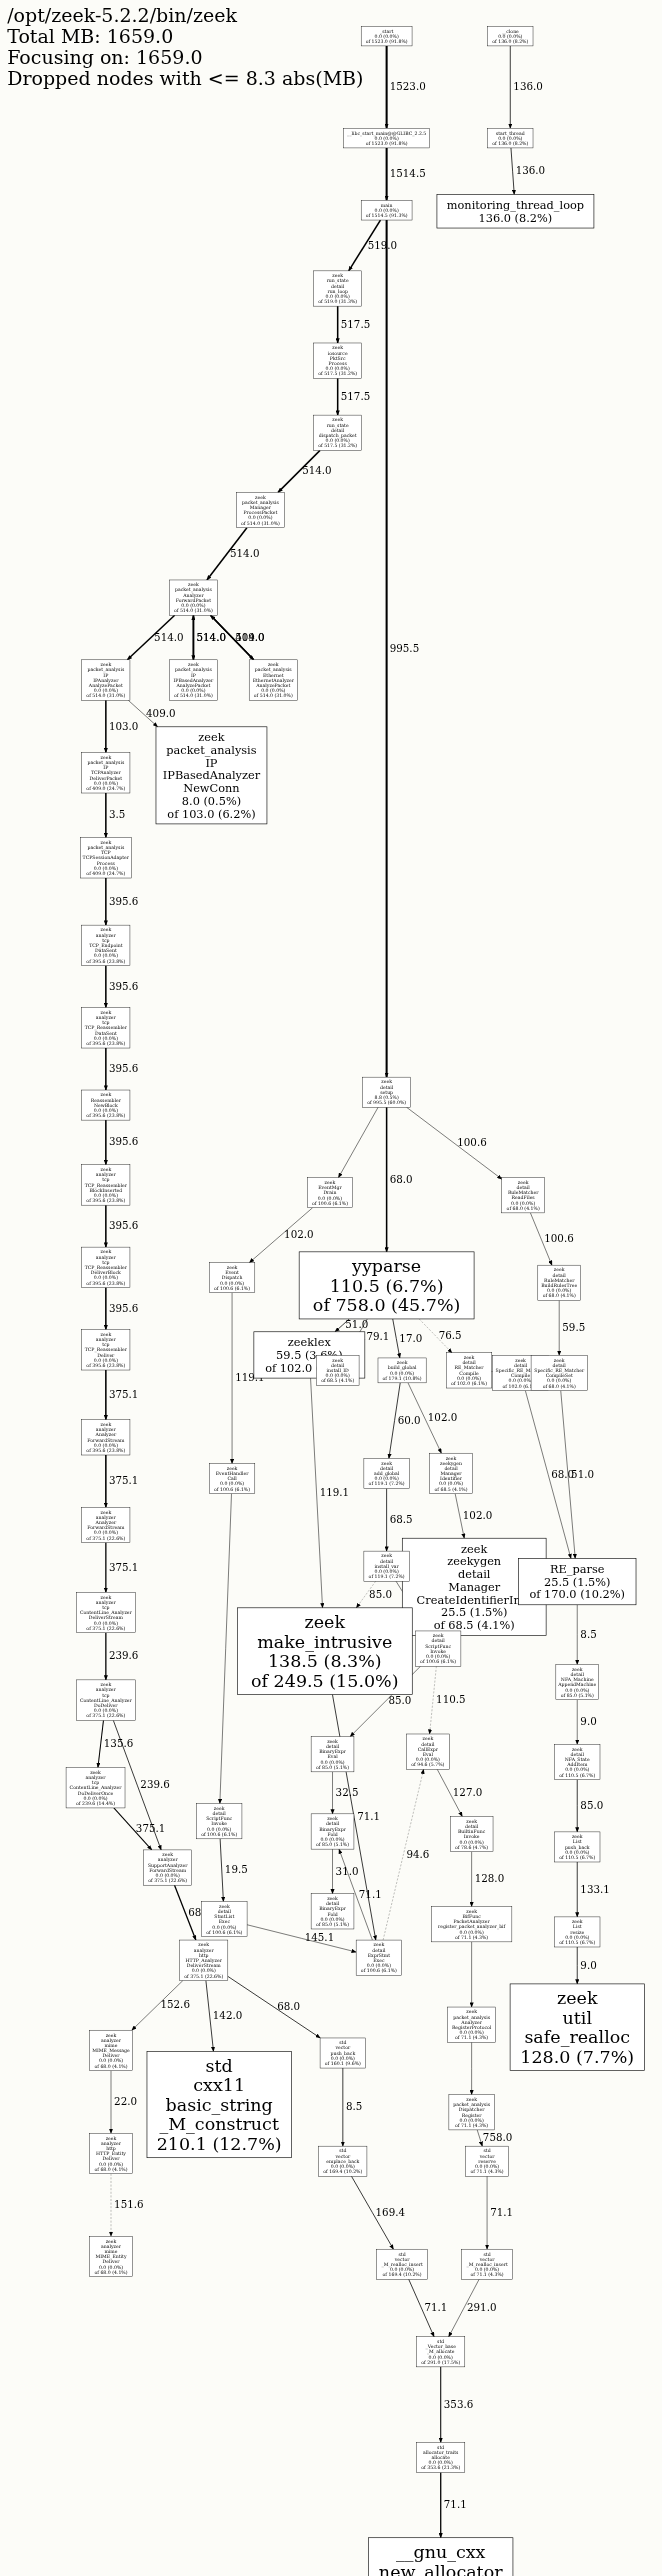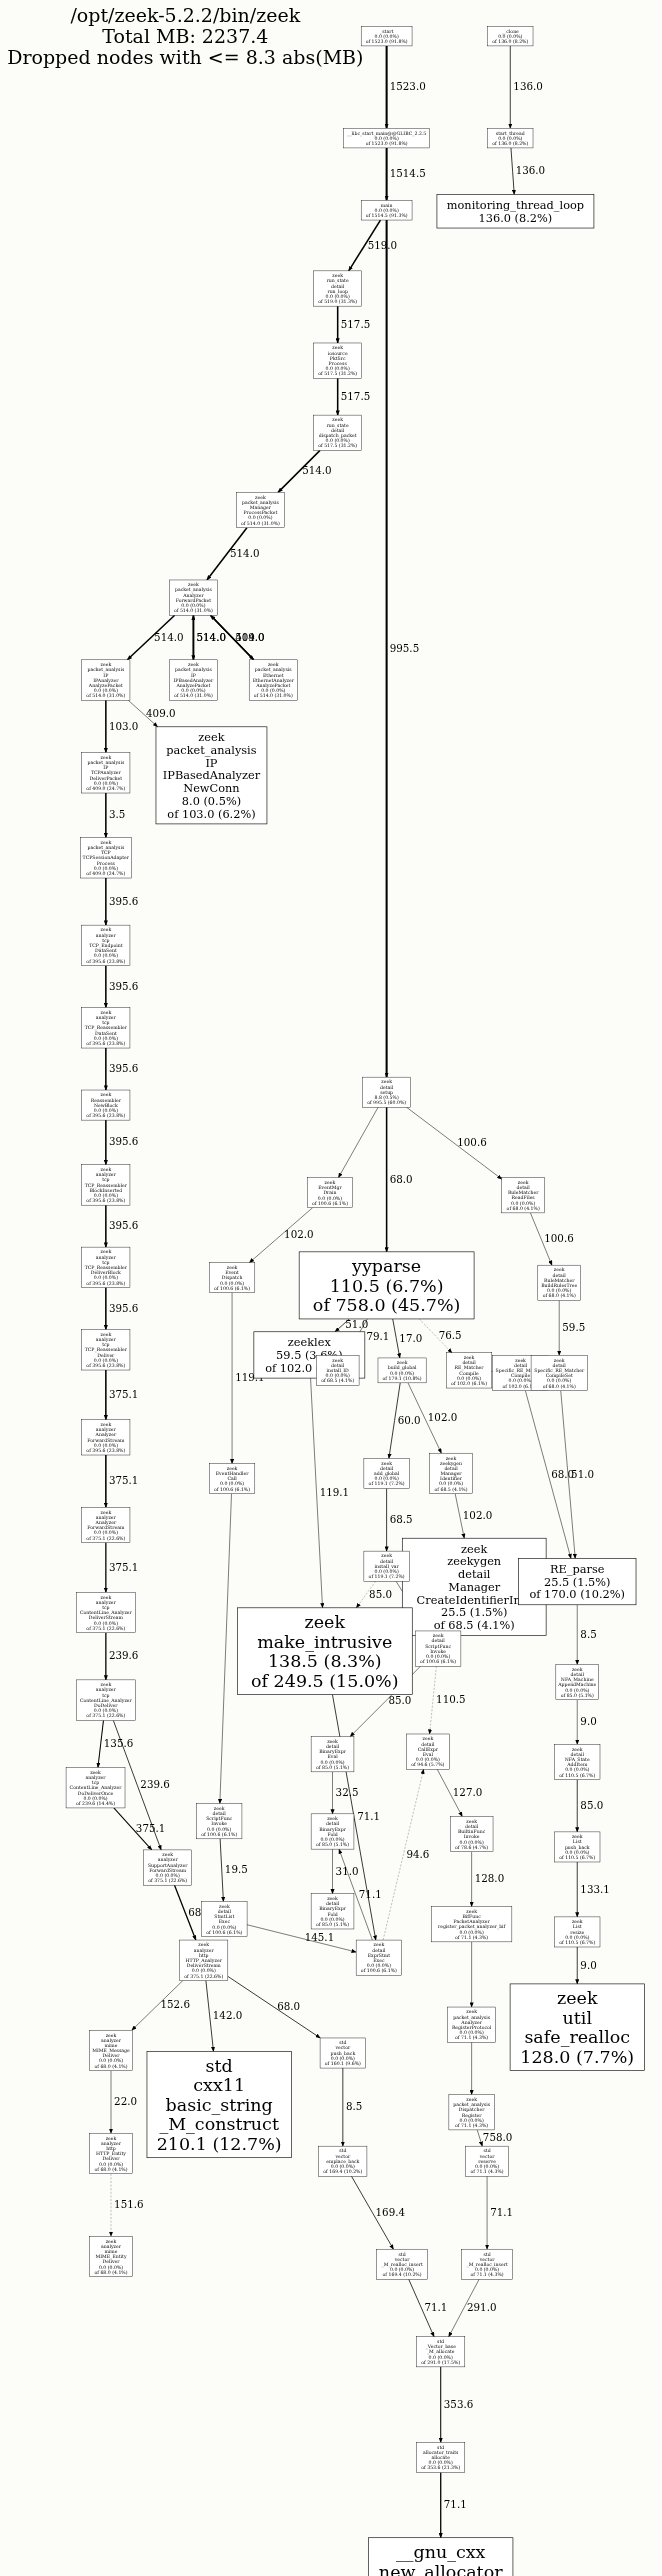--- a/index.html
+++ b/index.html
@@ -1,25 +1,25 @@
 <!DOCTYPE html>
 <html style="font-size:8.2px"><head>
 <meta charset="utf-8">
 <style>
   html, body { margin:0; padding:0; background:#ffffff; }
   body { width:663px; height:2697px; position:relative; overflow:hidden; font-family:"DejaVu Serif", serif; }
   #graph { position:absolute; left:0; top:0; width:663px; height:2697px; background:#fcfcf8; }
-  .legend { position:absolute; left:7.2px; top:5.2px; font-family:"DejaVu Serif", serif; font-size:19px; line-height:21px; color:#000; white-space:pre;text-align:center; }
+  .legend { position:absolute; left:7.2px; top:5.2px; font-family:"DejaVu Serif", serif; font-size:19px; line-height:21px; color:#000; white-space:pre; }
   svg text { font-family:"DejaVu Serif", serif; fill:#000; }
 </style>
 </head>
 <body>
 
 <div id="graph">
-  <div class="legend"><div>/opt/zeek-5.2.2/bin/zeek</div><div>Total MB: 2237.4</div><div>Dropped nodes with &lt;= 8.3 abs(MB)</div></div>
+  <div class="legend"><div>/opt/zeek-5.2.2/bin/zeek</div><div>Total MB: 1659.0</div><div>Focusing on: 1659.0</div><div>Dropped nodes with &lt;= 8.3 abs(MB)</div></div>
   <svg id="gsvg" width="663" height="2697" viewBox="0 0 1286 5235" xmlns="http://www.w3.org/2000/svg">
     <defs>
       <marker id="arr" markerWidth="10" markerHeight="8" refX="9" refY="4" orient="auto" markerUnits="userSpaceOnUse">
         <path d="M0,0 L10,4 L0,8 z" fill="#000"></path>
       </marker>
     </defs>
     <g id="edges">
         <path d="M750,89.12 Q750,169 750,248.88" fill="none" stroke="#000000" stroke-width="4" marker-end="url(#arr)"></path>
         <text x="756" y="175" font-size="20">1523.0</text>
         <path d="M990,89.12 Q990,169 990,248.88" fill="none" stroke="#000000" stroke-width="1.5" marker-end="url(#arr)"></path>

